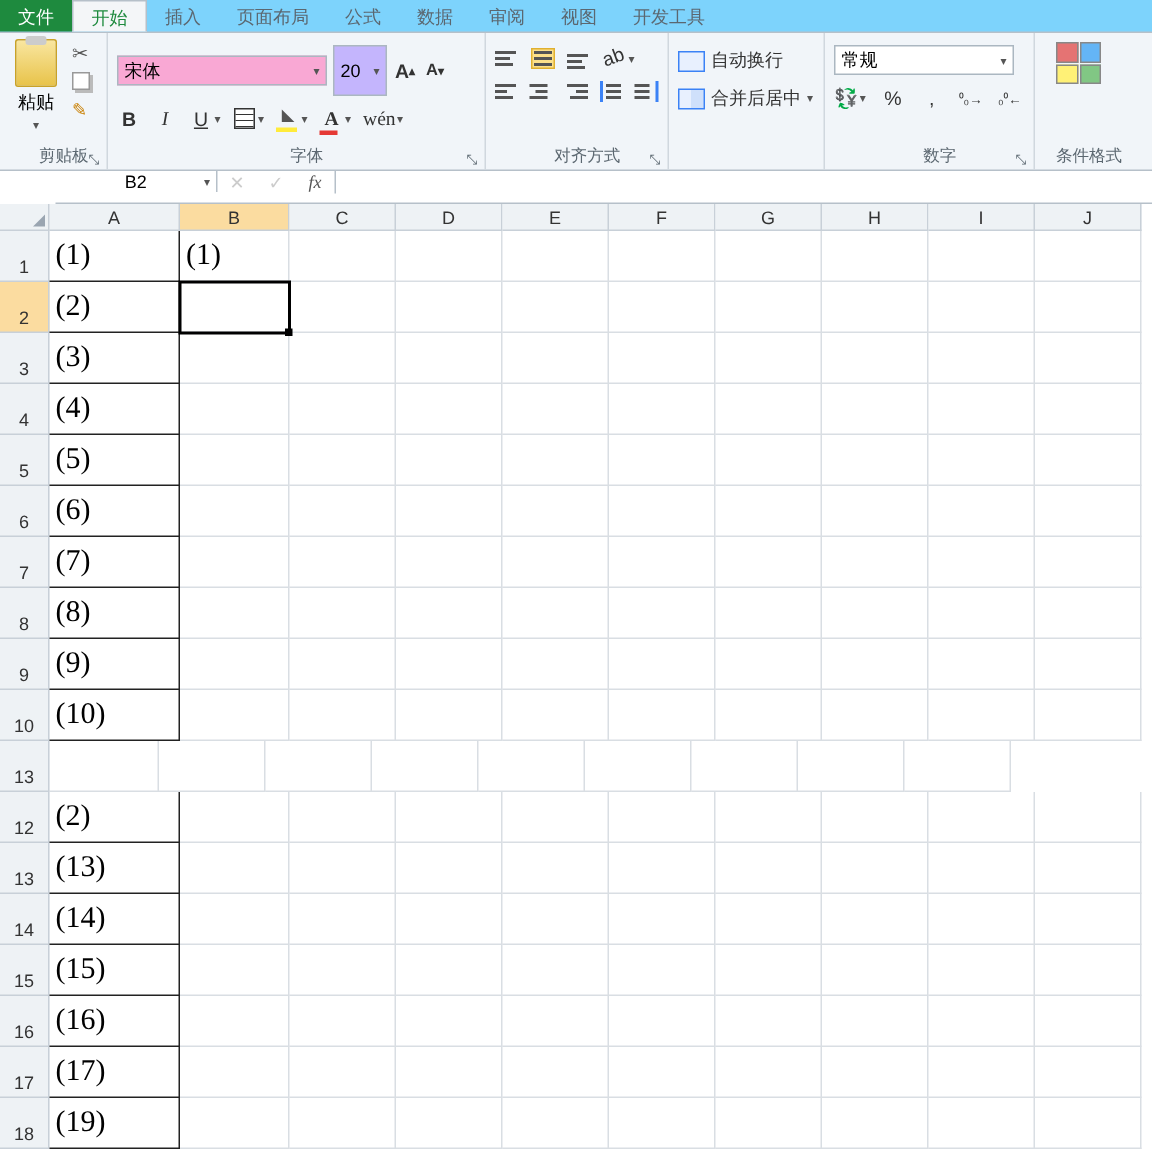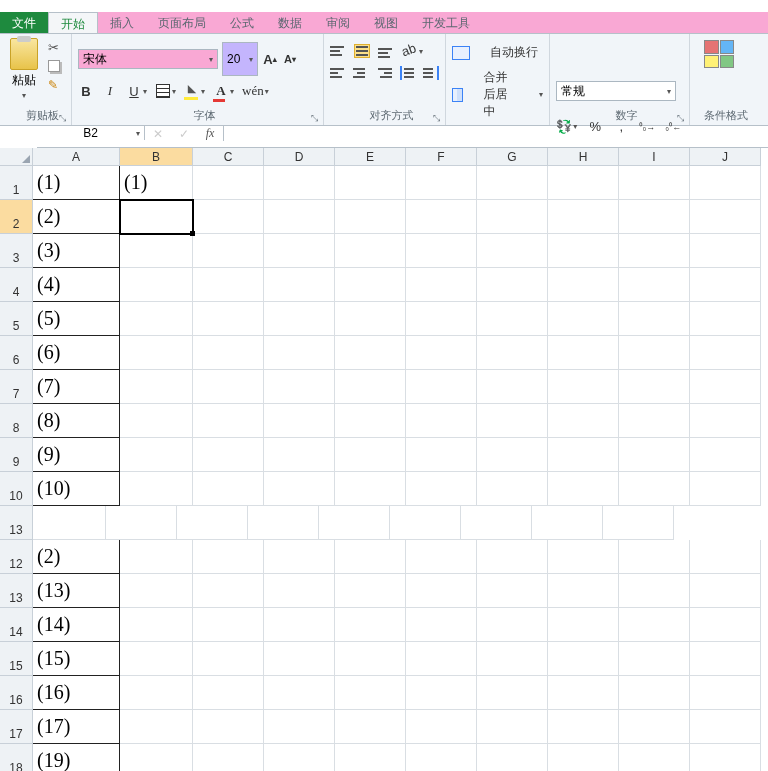--- a/index.html
+++ b/index.html
@@ -1,19 +1,19 @@
 <!DOCTYPE html>
 <html><head>
 <meta charset="utf-8">
 <style>
 * { box-sizing: border-box; margin: 0; padding: 0; font-family: "Microsoft YaHei", Arial, sans-serif; }
 body { background: #fff; width: 768px; height: 771px; overflow: hidden; font-size: 12px; }
 
 
-.tabs { display: flex; background: #f9a8d4; height: 22px; border-bottom: 1px solid #b6c0c9; margin-top: 12px; }
+.tabs { display: flex; background: #7dd3fc; height: 22px; border-bottom: 1px solid #b6c0c9; }
 .tab { padding: 3px 12px; color: #5b6770; cursor: pointer; font-size: 12px; }
 .tab.file { background: #1e8a3e; color: #fff; }
 .tab.active { background: #f4f6f8; border: 1px solid #b6c0c9; border-bottom: none; color: #1e8a3e; }
 
 
 .ribbon { display: flex; background: #f1f5f9; height: 92px; border-bottom: 1px solid #b6c0c9; }
 .group { display: flex; flex-direction: column; border-right: 1px solid #d0d7de; padding: 4px 6px 0 6px; position: relative; }
 .group-label { text-align: center; font-size: 11px; color: #5b6770; position: absolute; bottom: 2px; left: 14px; right: 0; }
 .group-body { flex: 1; display: flex; }
 
@@ -56,25 +56,25 @@
 .align-ic span { display: block; height: 2px; background: #555; }
 .al-t span:nth-child(1){width:14px}.al-t span:nth-child(2){width:10px}.al-t span:nth-child(3){width:12px}
 .al-m span{width:12px}
 .highlight { background: #fce08a; border: 1px solid #e0b030; padding: 1px; }
 .indent-ic { width: 16px; height: 14px; border-left: 2px solid #3b82f6; display: flex; flex-direction: column; gap: 2px; justify-content: center; padding-left: 2px; }
 .indent-ic span { height: 2px; background: #555; width: 10px; }
 .rot-ic { font-size: 13px; transform: rotate(-20deg); display: inline-block; }
 
 
 .wrap-body { display: flex; flex-direction: column; gap: 8px; padding-top: 6px; }
-.wrap-row { display: flex; align-items: center; gap: 20px; font-size: 12px; color: #333; }
+.wrap-row { display: flex; align-items: center; gap: 4px; font-size: 12px; color: #333; }
 .wrap-cell-ic { width: 18px; height: 14px; border: 1px solid #3b82f6; background: #e8f0fe; }
 
 
-.num-body { display: flex; flex-direction: column; gap: 16px; padding-top: 4px; margin-top: 39px; }
+.num-body { display: flex; flex-direction: column; gap: 6px; padding-top: 4px; }
 .num-select { width: 120px; height: 20px; border: 1px solid #abb7c1; background: #fff; padding: 0 4px; display: flex; align-items: center; justify-content: space-between; font-size: 12px; }
 .num-row { display: flex; gap: 10px; align-items: center; }
 .money-ic { font-size: 13px; }
 
 
 .cond-body { display: flex; flex-direction: column; align-items: center; padding-top: 2px; }
 .cond-icon { width: 30px; height: 28px; display: grid; grid-template-columns: 1fr 1fr; grid-template-rows: 1fr 1fr; gap: 1px; }
 .cond-icon div { border: 1px solid #888; }
 .cond-icon div:nth-child(1){background:#e57373}
 .cond-icon div:nth-child(2){background:#64b5f6}

